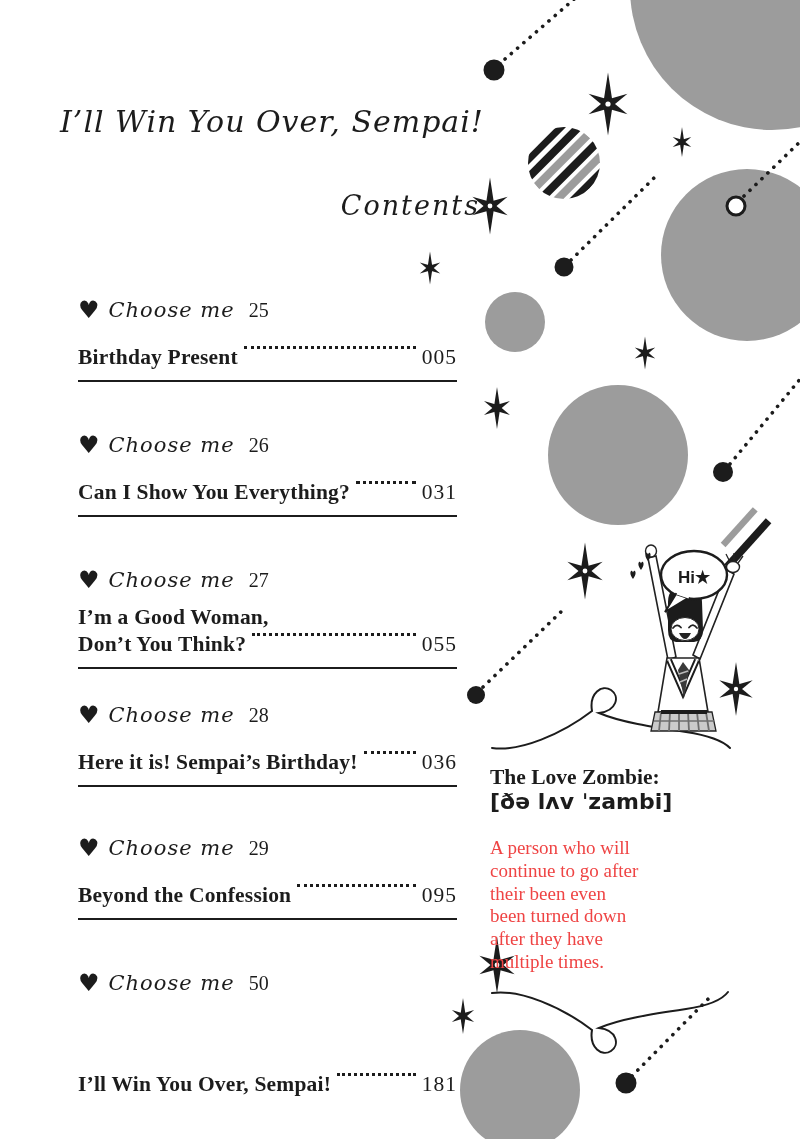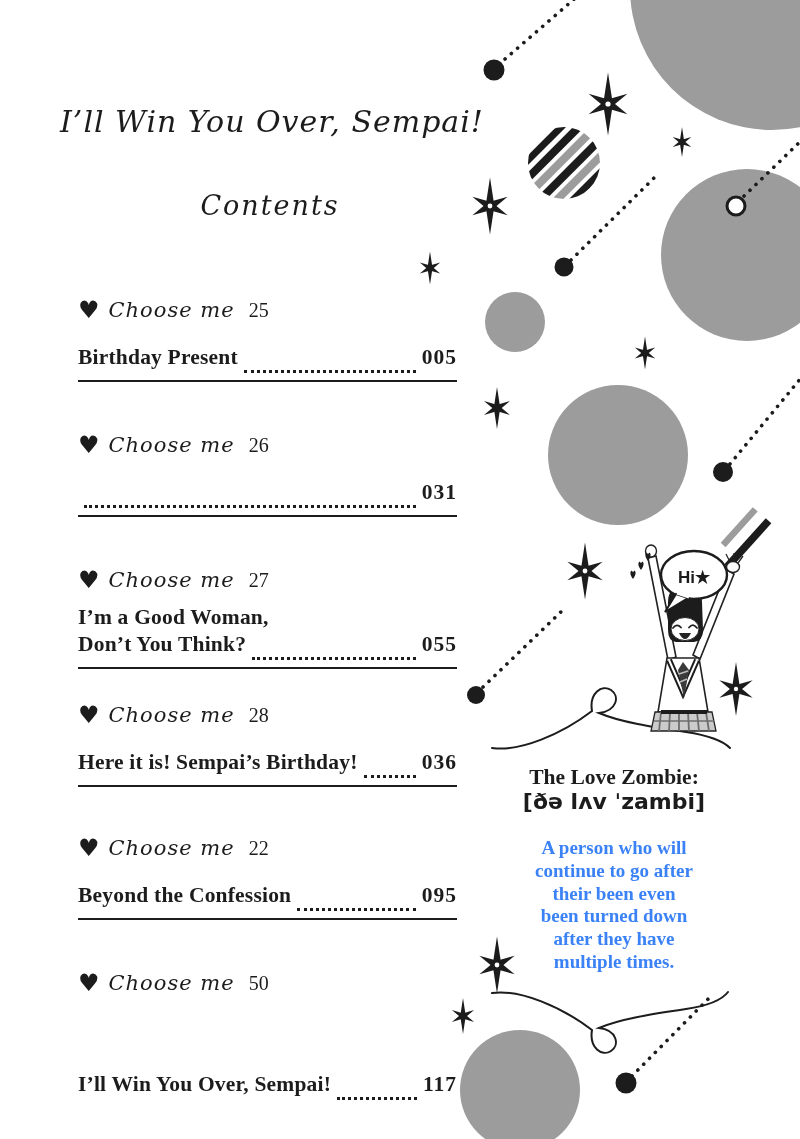--- a/index.html
+++ b/index.html
@@ -12,21 +12,21 @@
   }
   .deco-svg { position:absolute; left:0; top:0; width:800px; height:1139px; }
 
   
   .book-title {
     position:absolute; left:60px; top:104px; width:420px; text-align:center;
     font-family:"DejaVu Serif", serif; font-style:italic;
     font-size:30px; letter-spacing:1px; white-space:nowrap;
   }
   .contents-label {
-    position:absolute; left:60px; top:190px; width:420px; text-align:center;
+    position:absolute; left:60px; top:190px; width:420px; text-align:right;
     font-family:"DejaVu Serif", serif; font-style:italic;
     font-size:27px; letter-spacing:2px;
   }
 
   
   .entry { position:absolute; left:78px; width:379px; }
   .series-line { display:flex; align-items:baseline; line-height:32px; }
   .heart {
     font-family:"DejaVu Sans", sans-serif; font-size:24px; margin-right:9px;
     transform:translateY(1px);
@@ -37,38 +37,38 @@
   }
   .chnum { font-size:20px; margin-left:14px; }
 
   .title-block {
     margin-top:18px;
     font-weight:bold; font-size:21.5px; line-height:27px;
     letter-spacing:0.2px;
   }
   .entry.twoline .title-block { margin-top:8px; }
   .entry.tall .title-block { margin-top:72px; }
-  .title-row { display:flex; align-items:flex-end; }
+  .title-row { display:flex; align-items:flex-start; }
   .leader {
     flex:1; height:0; border-bottom:3px dotted var(--ink);
     margin:0 6px; transform:translateY(2px); min-width:18px;
   }
-  .pagenum { font-weight:bold; letter-spacing:1px; }
+  .pagenum { font-weight:normal; letter-spacing:1px; }
   .rule { border-bottom:2.5px solid var(--ink); margin-top:9px; }
 
   
   .zombie {
-    position:absolute; left:490px; top:764px; width:248px; text-align:center;
+    position:absolute; left:490px; top:764px; width:248px; 
   }
   .zombie-heading { font-size:21.5px; font-weight:bold; line-height:26px; }
   .zombie-phonetic {
     font-family:"DejaVu Sans", sans-serif; font-weight:bold;
     font-size:22px; line-height:24px;
   }
-  .zombie-body { margin-top:23px; font-size:19px; line-height:22.8px; color:#3b82f6;font-weight:bold; }
+  .zombie-body { margin-top:23px; font-size:19px; line-height:22.8px; color:#ef4444; }
 </style>
 </head>
 <body>
 
 <svg class="deco-svg" viewBox="0 0 800 1139" aria-hidden="true">
   <defs>
     <g id="star6">
       <path d="M0,-30 L4.6,0 L0,30 L-4.6,0 Z"></path>
       <path d="M0,-21 L4.4,0 L0,21 L-4.4,0 Z" transform="rotate(62)"></path>
       <path d="M0,-21 L4.4,0 L0,21 L-4.4,0 Z" transform="rotate(-62)"></path>
@@ -225,20 +225,21 @@
 
 <div class="entry" style="top:428px">
   <div class="series-line">
     <span class="heart">♥</span>
     <span class="series">Choose me</span>
     <span class="chnum">26</span>
   </div>
   <div class="title-block">
     <div></div>
     <div class="title-row">
+      <span>Can I Show You Everything?</span>
       <span class="leader"></span>
       <span class="pagenum">031</span>
     </div>
   </div>
   <div class="rule"></div>
 </div>
 
 <div class="entry twoline" style="top:563px">
   <div class="series-line">
     <span class="heart">♥</span>
@@ -270,21 +271,21 @@
       <span class="pagenum">036</span>
     </div>
   </div>
   <div class="rule"></div>
 </div>
 
 <div class="entry" style="top:831px">
   <div class="series-line">
     <span class="heart">♥</span>
     <span class="series">Choose me</span>
-    <span class="chnum">22</span>
+    <span class="chnum">29</span>
   </div>
   <div class="title-block">
     <div></div>
     <div class="title-row">
       <span>Beyond the Confession</span>
       <span class="leader"></span>
       <span class="pagenum">095</span>
     </div>
   </div>
   <div class="rule"></div>
@@ -294,21 +295,21 @@
   <div class="series-line">
     <span class="heart">♥</span>
     <span class="series">Choose me</span>
     <span class="chnum">50</span>
   </div>
   <div class="title-block">
     <div></div>
     <div class="title-row">
       <span>I’ll Win You Over, Sempai!</span>
       <span class="leader"></span>
-      <span class="pagenum">117</span>
+      <span class="pagenum">181</span>
     </div>
   </div>
 
 </div>
 
 <div class="zombie">
   <div class="zombie-heading">The Love Zombie:</div>
   <div class="zombie-phonetic">[ðə lʌv ˈzambi]</div>
   <div class="zombie-body">
     <div>A person who will</div>

